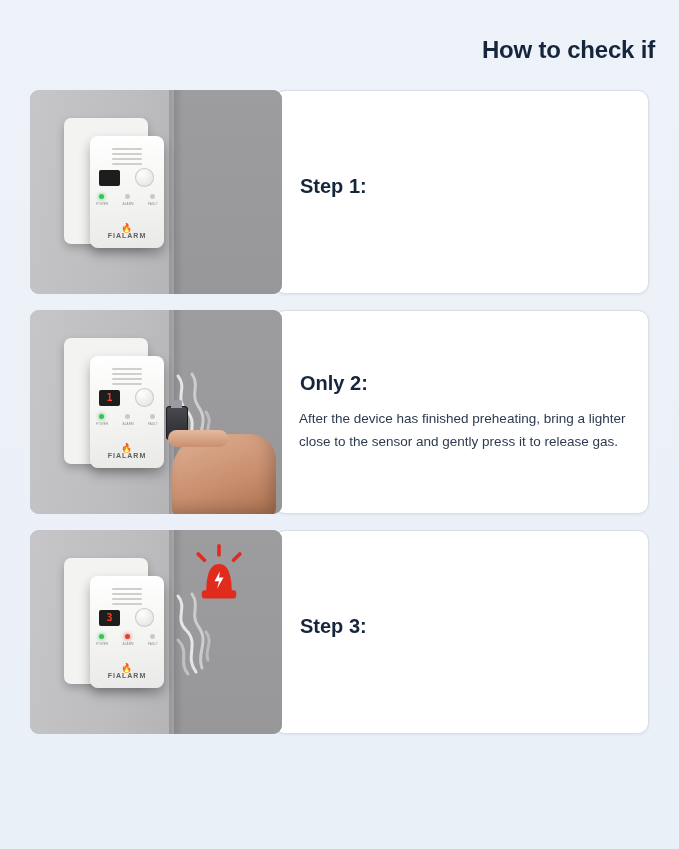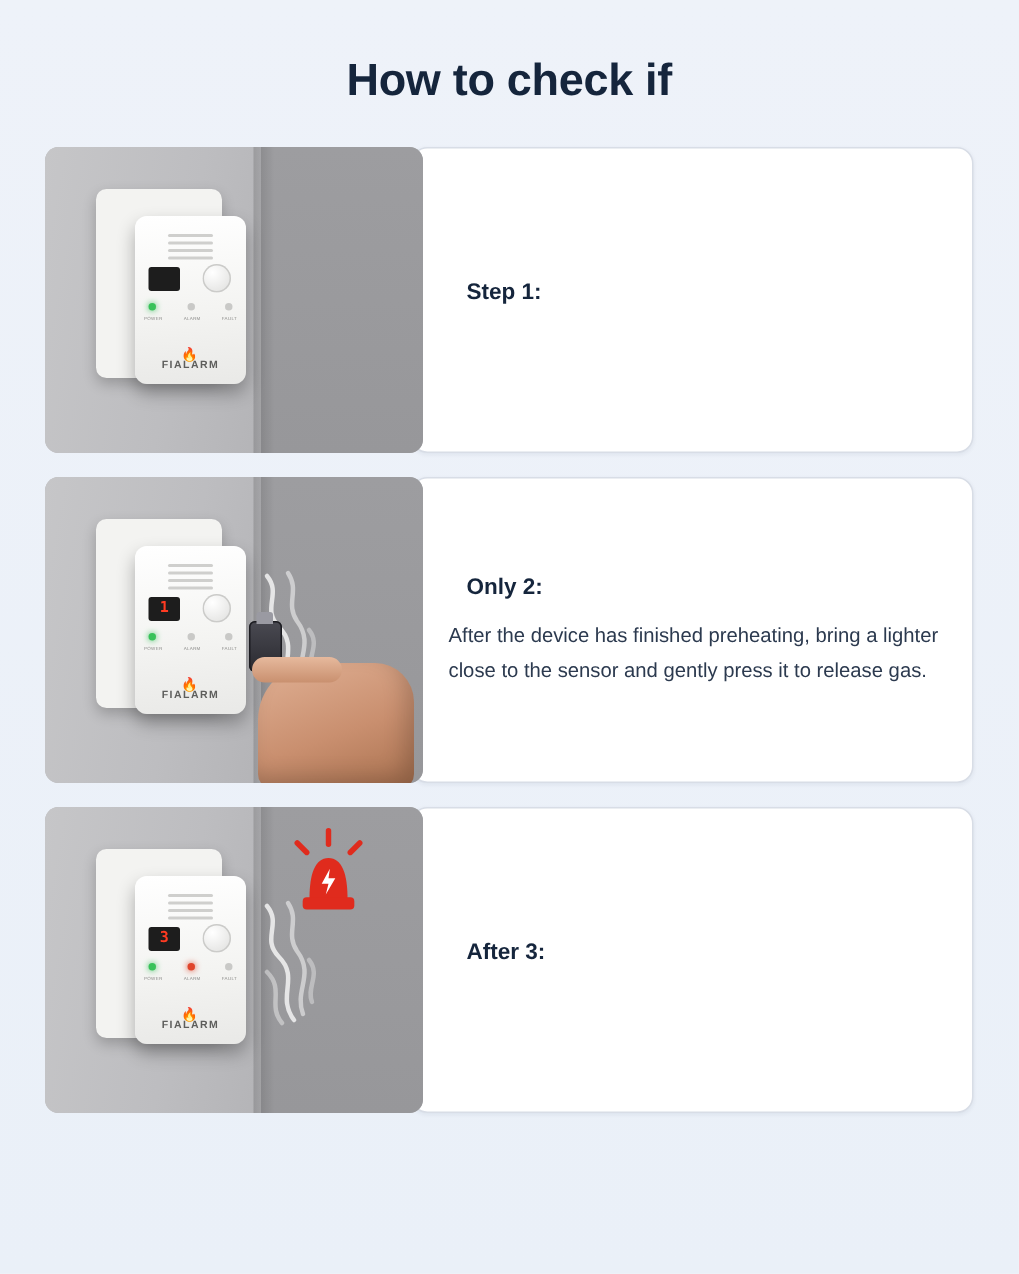--- a/index.html
+++ b/index.html
@@ -21,26 +21,27 @@
     background: linear-gradient(180deg, #eef2f9 0%, #eaf0f8 100%);
     box-sizing: border-box;
   }
 
   
   .heading {
     padding: 34px 24px 10px 24px;
     text-align: center;
   }
   .heading .line {
-    font-size: 30px;
+    font-size: 24px;
     font-weight: bold;
     letter-spacing: -0.2px;
     color: #15253c;
     line-height: 1.32;
     white-space: nowrap;
+    text-align: right;
   }
 
   
   .steps {
     padding: 14px 30px 0 30px;
   }
   .step-row {
     display: flex;
     align-items: stretch;
     margin-bottom: 16px;
@@ -257,22 +258,22 @@
     border: 1px solid #d8dde6;
     border-radius: 11px;
     padding: 20px 22px 18px 24px;
     box-sizing: border-box;
     box-shadow: 0 1px 3px rgba(20,35,60,0.06);
     display: flex;
     flex-direction: column;
     justify-content: center;
   }
   .card h3 {
-    margin: 0 0 12px 12px;
-    font-size: 15px;
+    margin: 0 0 12px 1px;
+    font-size: 20px;
     font-weight: bold;
     color: #15253c;
   }
   .card p {
     margin: 0;
     font-size: 13.5px;
     line-height: 1.72;
     color: #2c3a4f;
   }
 </style>
@@ -429,18 +430,18 @@
             <line x1="9" y1="11" x2="16" y2="18"></line>
             <line x1="55" y1="11" x2="48" y2="18"></line>
           </g>
           <path d="M18 52 C18 34, 22 22, 32 22 C42 22, 46 34, 46 52 Z" fill="#e02b1d"></path>
           <rect x="13" y="51" width="38" height="9" rx="3" fill="#e02b1d"></rect>
           <path d="M33 30 L27 41 H32 L30 49 L37 37 H32 Z" fill="#ffffff"></path>
         </svg>
       </div>
 
       <div class="card">
-        <h3>After 3:</h3>
+        <h3>Step 3:</h3>
       </div>
     </div>
 
   </div>
 </div>
 
 </body></html>

